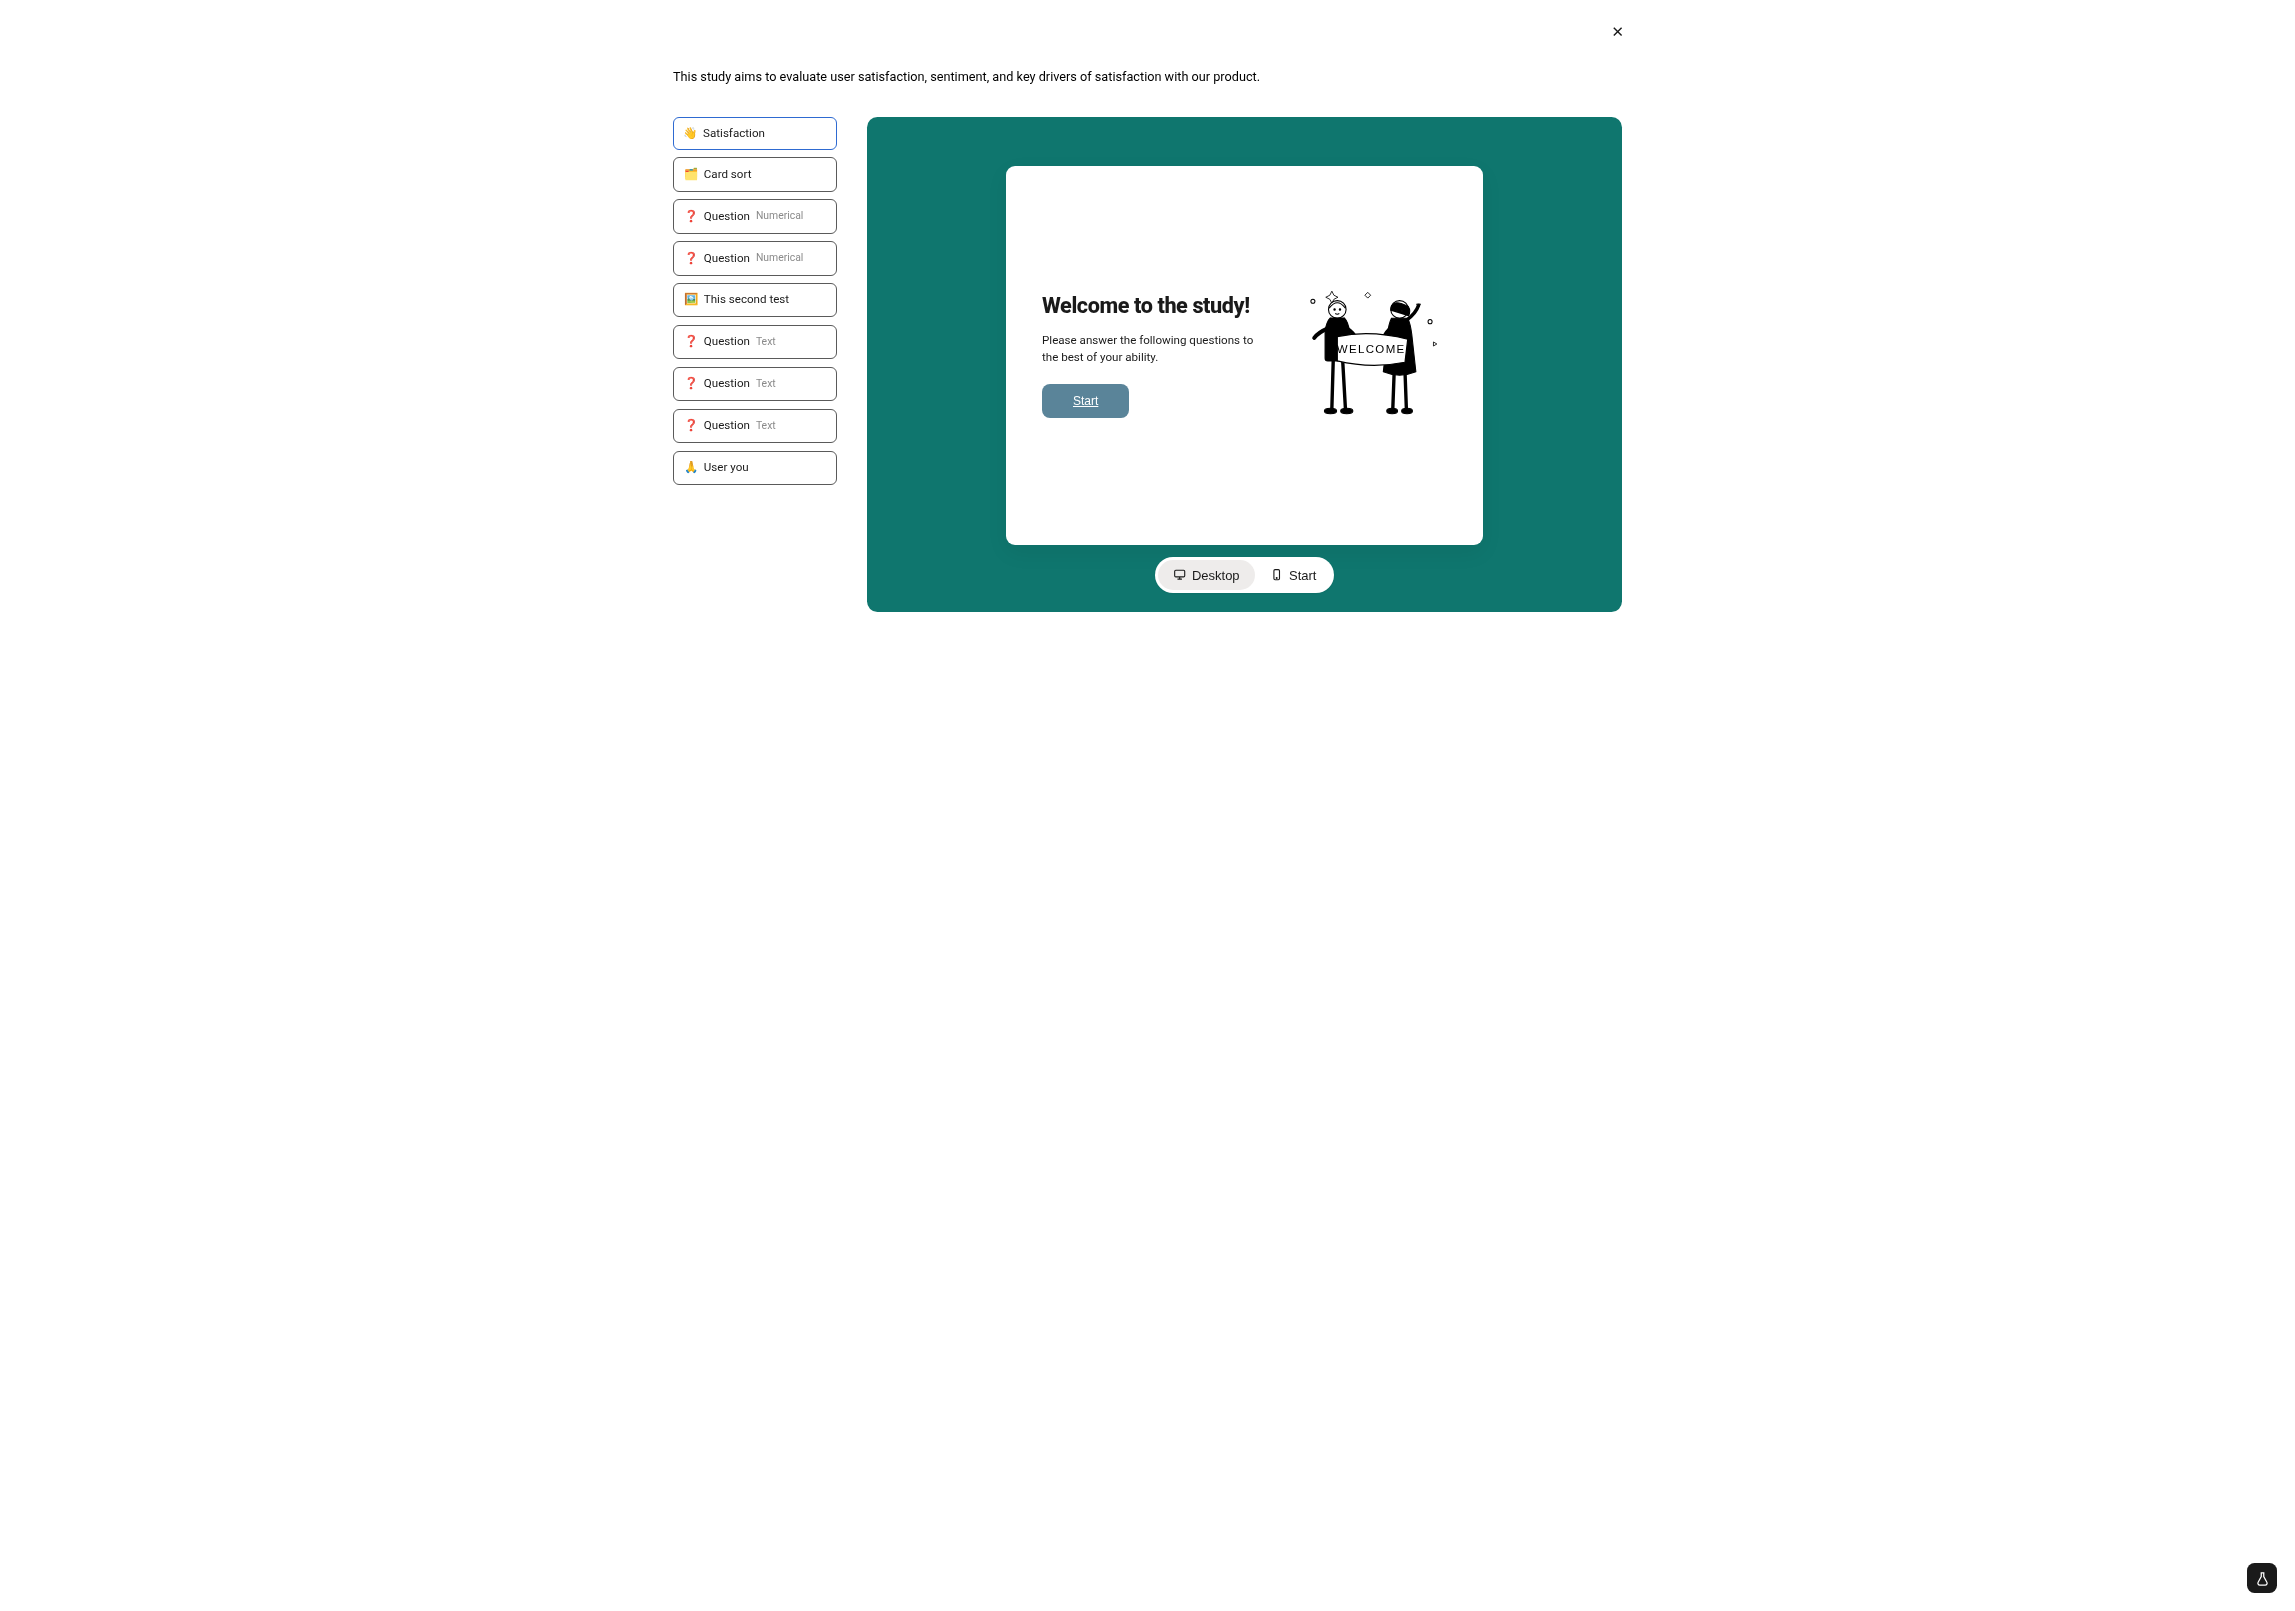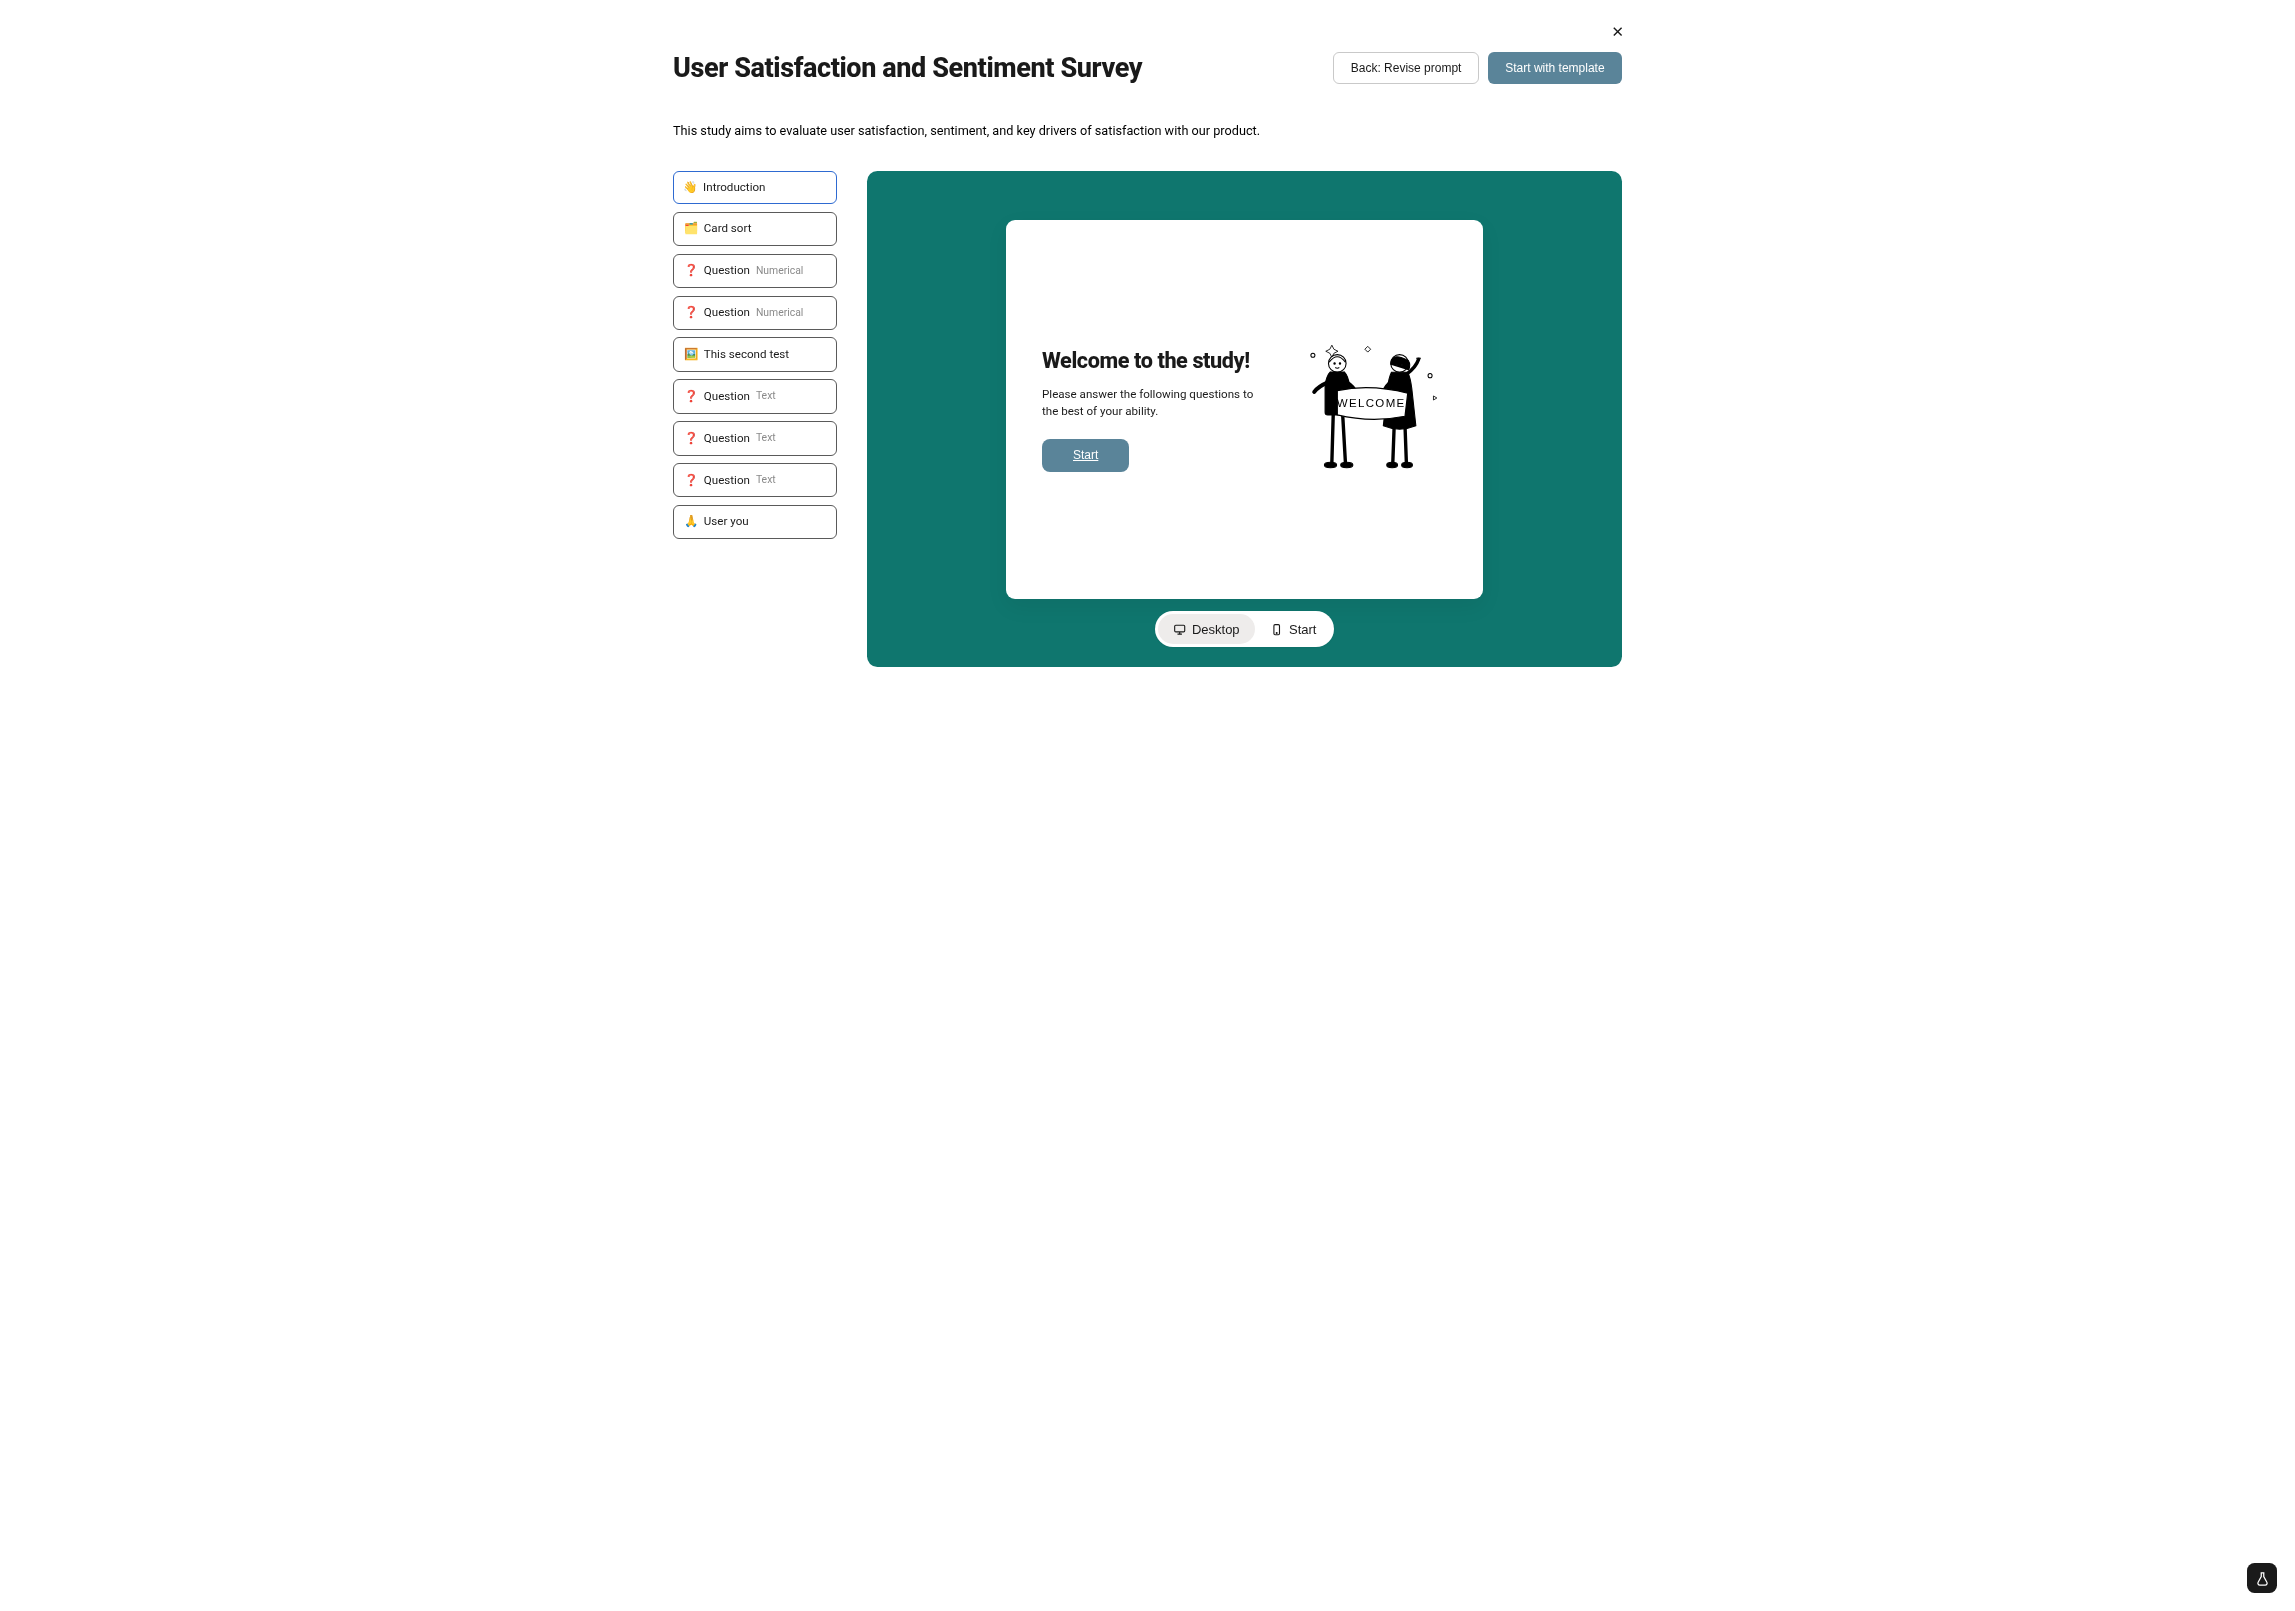--- a/index.html
+++ b/index.html
@@ -190,35 +190,28 @@
 <body>
 
 <div class="page">
 
   <button class="close-btn" aria-label="Close">
     <svg viewBox="0 0 24 24" fill="none">
         <path d="M5 5l14 14M19 5L5 19"></path>
       </svg>
   </button>
 
-  <div class="header-row">
-    <h1 class="page-title">User Satisfaction and Sentiment Survey</h1>
-    <div class="header-actions">
-      <button class="btn btn-secondary">Back: Revise prompt</button>
-      <button class="btn btn-primary">Start with template</button>
-    </div>
-  </div>
 
   <p class="subtitle">This study aims to evaluate user satisfaction, sentiment, and key drivers of satisfaction with our product.</p>
 
   <div class="content-row">
     <nav class="sidebar" id="sidebar">
         <div class="step-card active">
           <span class="step-icon">👋</span>
-          <span class="step-label">Introduction</span>
+          <span class="step-label">Satisfaction</span>
         </div>
         <div class="step-card">
           <span class="step-icon">🗂️</span>
           <span class="step-label">Card sort</span>
         </div>
         <div class="step-card">
           <span class="step-icon">❓</span>
           <span class="step-label">Question</span>
           <span class="step-sub">Numerical</span>
         </div>

